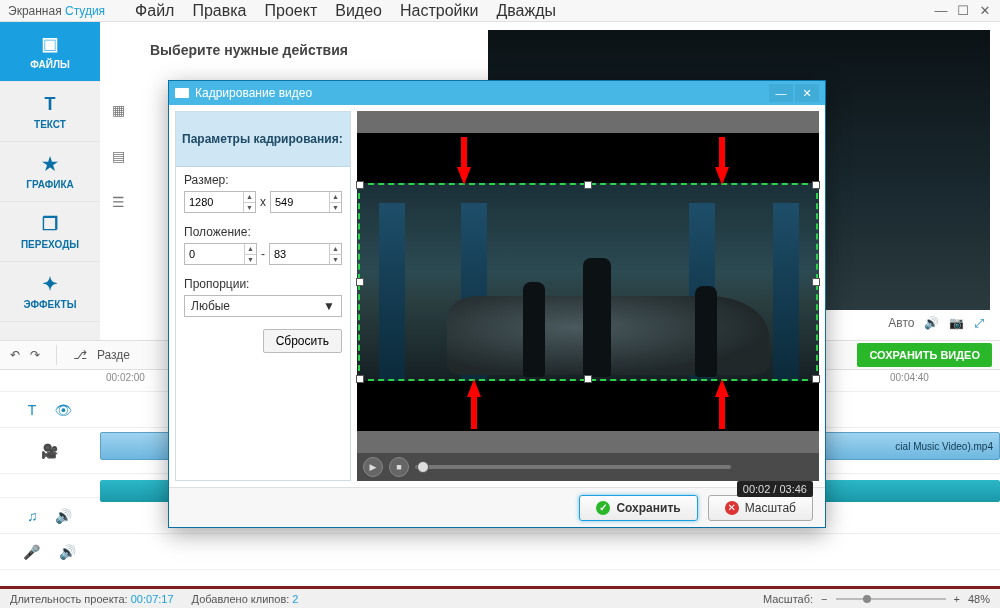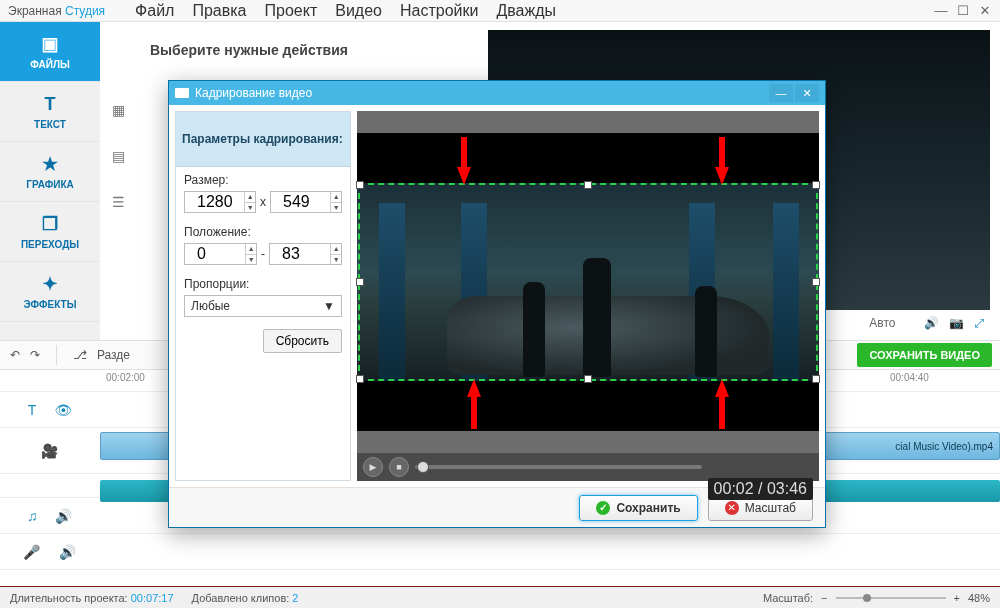--- a/index.html
+++ b/index.html
@@ -23,59 +23,59 @@
   .side-ico { font-size: 18px; }
 
   .center-area { flex: 1; background: #fff; padding: 20px 20px 0 50px; position: relative; }
   .center-title { font-weight: bold; font-size: 14px; color: #444; }
   .side-icons-col { position: absolute; left: 12px; top: 80px; display: flex; flex-direction: column; gap: 30px; color: #777; font-size: 14px; }
 
   .preview-area { width: 520px; background: #fff; padding: 8px 10px 4px 8px; display: flex; flex-direction: column; }
   .preview-video { flex: 1; background: #000; display: flex; align-items: center; justify-content: center; position: relative; }
   .preview-scene { width: 100%; height: 100%; background: linear-gradient(#0b1216 0%, #1a2a30 60%, #2a3a3e 100%); }
   .preview-tools { height: 26px; display: flex; align-items: center; justify-content: flex-end; gap: 10px; padding: 0 6px; color: #188abf; font-size: 12px; }
-  .preview-tools .lbl { color: #666; margin-right: 19px; }
+  .preview-tools .lbl { color: #666; margin-right: 0; }
 
   
   .tool-strip { height: 30px; display: flex; align-items: center; border-top: 1px solid #e0e0e0; border-bottom: 1px solid #e0e0e0; background: #fafafa; }
   .tool-strip .left { display: flex; align-items: center; gap: 10px; padding: 0 10px; color: #555; }
   .tool-strip .sep { width: 1px; height: 20px; background: #ddd; margin: 0 6px; }
   .save-btn { margin-left: auto; margin-right: 8px; background: #2ab82a; color: #fff; padding: 6px 12px; font-size: 11px; font-weight: bold; border-radius: 2px; }
 
   
   .time-ruler { height: 22px; background: #fff; position: relative; border-bottom: 1px solid #eee; }
   .time-ruler .tick { position: absolute; top: 2px; font-size: 10px; color: #888; }
   .tracks { background: #fff; }
   .track-row { height: 36px; display: flex; align-items: center; border-bottom: 1px solid #eee; }
   .track-head { width: 100px; display: flex; gap: 18px; align-items: center; justify-content: center; color: #188abf; font-size: 14px; }
   .track-body { flex: 1; position: relative; height: 100%; }
   .clip-blue { position: absolute; top: 4px; height: 28px; background: linear-gradient(#9fd3ef, #6db7e0); border: 1px solid #5aa0c8; border-radius: 2px; display:flex; align-items:center; justify-content:flex-end; padding: 0 6px; font-size: 10px; color: #113a52; overflow: hidden; white-space: nowrap; }
   .clip-teal { position: absolute; top: 6px; height: 22px; background: linear-gradient(#2bb7c7, #1a98a8); border-radius: 2px; }
   .playhead { position: absolute; top: 0; bottom: 0; width: 2px; background: #0a71a8; left: 604px; z-index: 2;}
   .mic-hint { color: #aaa; font-size: 11px; width: 100%; text-align: center; }
 
   
-  .statusbar { position: absolute; bottom: 0; left: 0; right: 0; height: 22px; background: #f0f0f0; border-top: 1px solid #7f1d1d; display: flex; align-items: center; padding: 0 10px; font-size: 11px; color: #555; gap: 18px; }
+  .statusbar { position: absolute; bottom: 0; left: 0; right: 0; height: 22px; background: #f0f0f0; border-top: 3px solid #7f1d1d; display: flex; align-items: center; padding: 0 10px; font-size: 11px; color: #555; gap: 18px; }
   .statusbar .right { margin-left: auto; display: flex; align-items: center; gap: 8px; }
   .zoom-slider { width: 110px; height: 2px; background: #bbb; position: relative; }
   .zoom-slider .thumb { position: absolute; left: 25%; top: -3px; width: 8px; height: 8px; border-radius: 50%; background: #888; }
 
   
   .dialog { position: absolute; left: 168px; top: 80px; width: 658px; height: 448px; border: 1px solid #0a71a8; background: #fff; box-shadow: 0 6px 22px rgba(0,0,0,.35); z-index: 50; display:flex; flex-direction:column; }
   .dlg-title { height: 24px; background: #47b7e6; color: #fff; display: flex; align-items: center; padding: 0 6px; font-size: 12px; }
   .dlg-title .cam-ico { width: 14px; height: 10px; background: #fff; margin-right: 6px; display:inline-block; border-radius:1px; position:relative;}
   .dlg-title .win-btns { margin-left: auto; display: flex; }
   .dlg-title .win-btns span { width: 24px; height: 18px; display:flex; align-items:center; justify-content:center; background: rgba(0,0,0,.06); margin-left: 2px; font-size: 11px; }
   .dlg-body { flex: 1; display: flex; padding: 6px; gap: 6px; background: #fff; }
   .params { width: 176px; border: 1px solid #d0dbe4; background: #fff; display: flex; flex-direction: column; }
   .params-header { background: #cfe7f5; padding: 20px 6px; font-weight: bold; font-size: 12px; color: #1e4a66; border-bottom: 1px solid #bcd6e6;}
   .param-row { padding: 6px 8px 2px; font-size: 12px; color: #333; }
   .spin-pair { display: flex; align-items: center; gap: 4px; padding: 2px 8px 6px; }
   .spinbox { flex: 1; height: 22px; border: 1px solid #bbb; background: #fff; display:flex; align-items:center; }
-  .spinbox input { border: none; width: 100%; padding: 0 4px; font-size: 16px; outline: none; margin-left: 8px; }
+  .spinbox input { border: none; width: 100%; padding: 0 4px; font-size: 11px; outline: none; }
   .spinbox .arrows { width: 15px; display: flex; flex-direction: column; border-left: 1px solid #ccc; height: 100%; }
   .spinbox .arrows span { flex:1; font-size:7px; display:flex; align-items:center; justify-content:center; color:#555; border-bottom:1px solid #ccc;}
   .spinbox .arrows span:last-child{border-bottom:none;}
   .combo { margin: 2px 8px 8px; height: 22px; border: 1px solid #bbb; display: flex; align-items: center; padding: 0 6px; font-size: 12px; justify-content: space-between; color:#333;}
   .reset-btn { margin: 4px 8px 8px auto; padding: 4px 12px; border: 1px solid #bbb; background: #f4f4f4; font-size: 12px; border-radius: 2px; }
 
   .crop-canvas { flex: 1; background: #6d6d6d; position: relative; display:flex; flex-direction:column;}
   .crop-stage { flex:1; position:relative; background:#6d6d6d; }
   .video-rect { position: absolute; left: 0; right: 0; top: 22px; bottom: 22px; background: #000; }
   
@@ -90,21 +90,21 @@
   .red-arrow { position: absolute; width: 0; height: 0; }
   .arrow-down { border-left: 7px solid transparent; border-right: 7px solid transparent; border-top: 18px solid #f00; }
   .arrow-down::before{content:"";position:absolute; left:-3px; top:-48px; width:6px; height:32px; background:#f00;}
   .arrow-up { border-left: 7px solid transparent; border-right: 7px solid transparent; border-bottom: 18px solid #f00; }
   .arrow-up::before{content:"";position:absolute; left:-3px; top:18px; width:6px; height:32px; background:#f00;}
 
   .player-bar { height: 28px; background: #4a4a4a; display: flex; align-items: center; padding: 0 6px; gap: 6px; }
   .pbtn { width: 20px; height: 20px; border-radius: 50%; background: #666; display:flex; align-items:center; justify-content:center; color:#ddd; font-size:9px; border:1px solid #888;}
   .pslider { flex: 1; height: 4px; background: #777; border-radius: 2px; position: relative; }
   .pslider .knob { position:absolute; left:2px; top:-4px; width:12px; height:12px; border-radius:50%; background:#ddd; border:1px solid #555;}
-  .ptime { color:#ddd; font-size:16px; background:#222; padding:2px 6px; border-radius:2px;margin-top:43px;}
+  .ptime { color:#ddd; font-size:11px; background:#222; padding:2px 6px; border-radius:2px;margin-top:43px;}
 
   .dlg-buttons { height: 40px; display: flex; align-items: center; justify-content: flex-end; gap: 10px; padding: 0 12px; border-top: 1px solid #e0e0e0; background:#f7f7f7;}
   .dlg-btn { height: 26px; padding: 0 16px; border: 1px solid #aaa; border-radius: 3px; display: flex; align-items: center; gap: 6px; font-size: 12px; background: linear-gradient(#fdfdfd,#ececec);}
   .dlg-btn.primary { border-color: #1aa0e0; box-shadow: 0 0 4px rgba(26,160,224,.6); font-weight:bold;}
   .ico-ok { width:14px; height:14px; border-radius:50%; background:#2ab82a; display:flex; align-items:center; justify-content:center; color:#fff; font-size:10px;}
   .ico-cancel { width:14px; height:14px; border-radius:50%; background:#d33; display:flex; align-items:center; justify-content:center; color:#fff; font-size:10px;}
 
   .timeline-wrap{ position:relative; }
 </style>
 </head>

